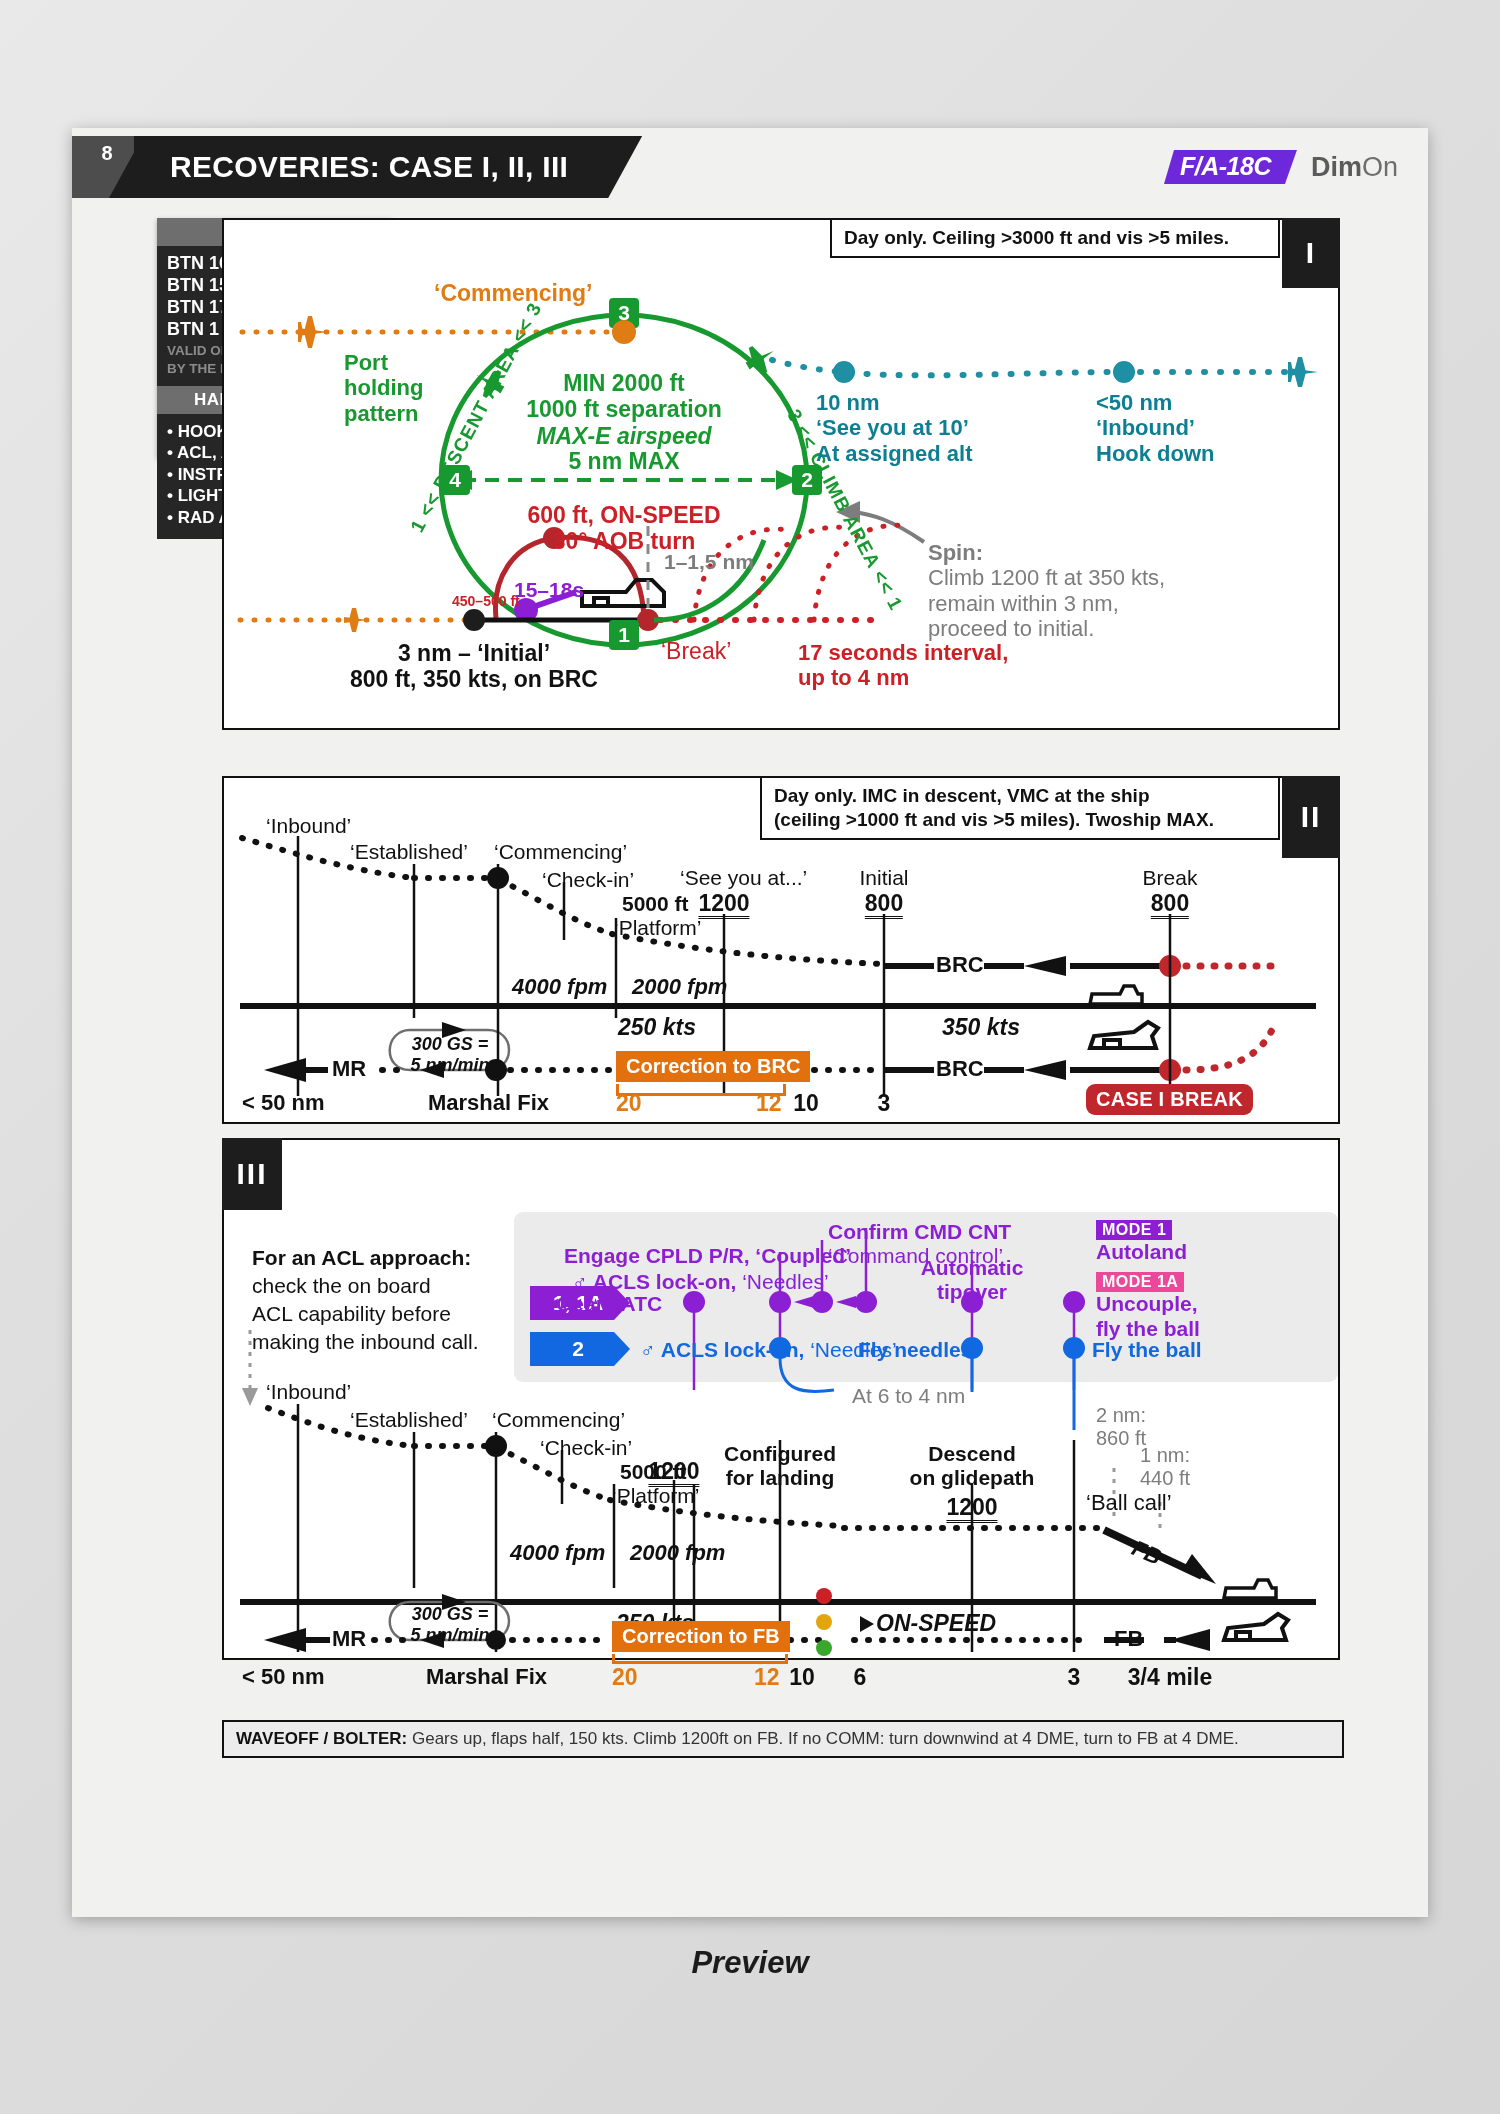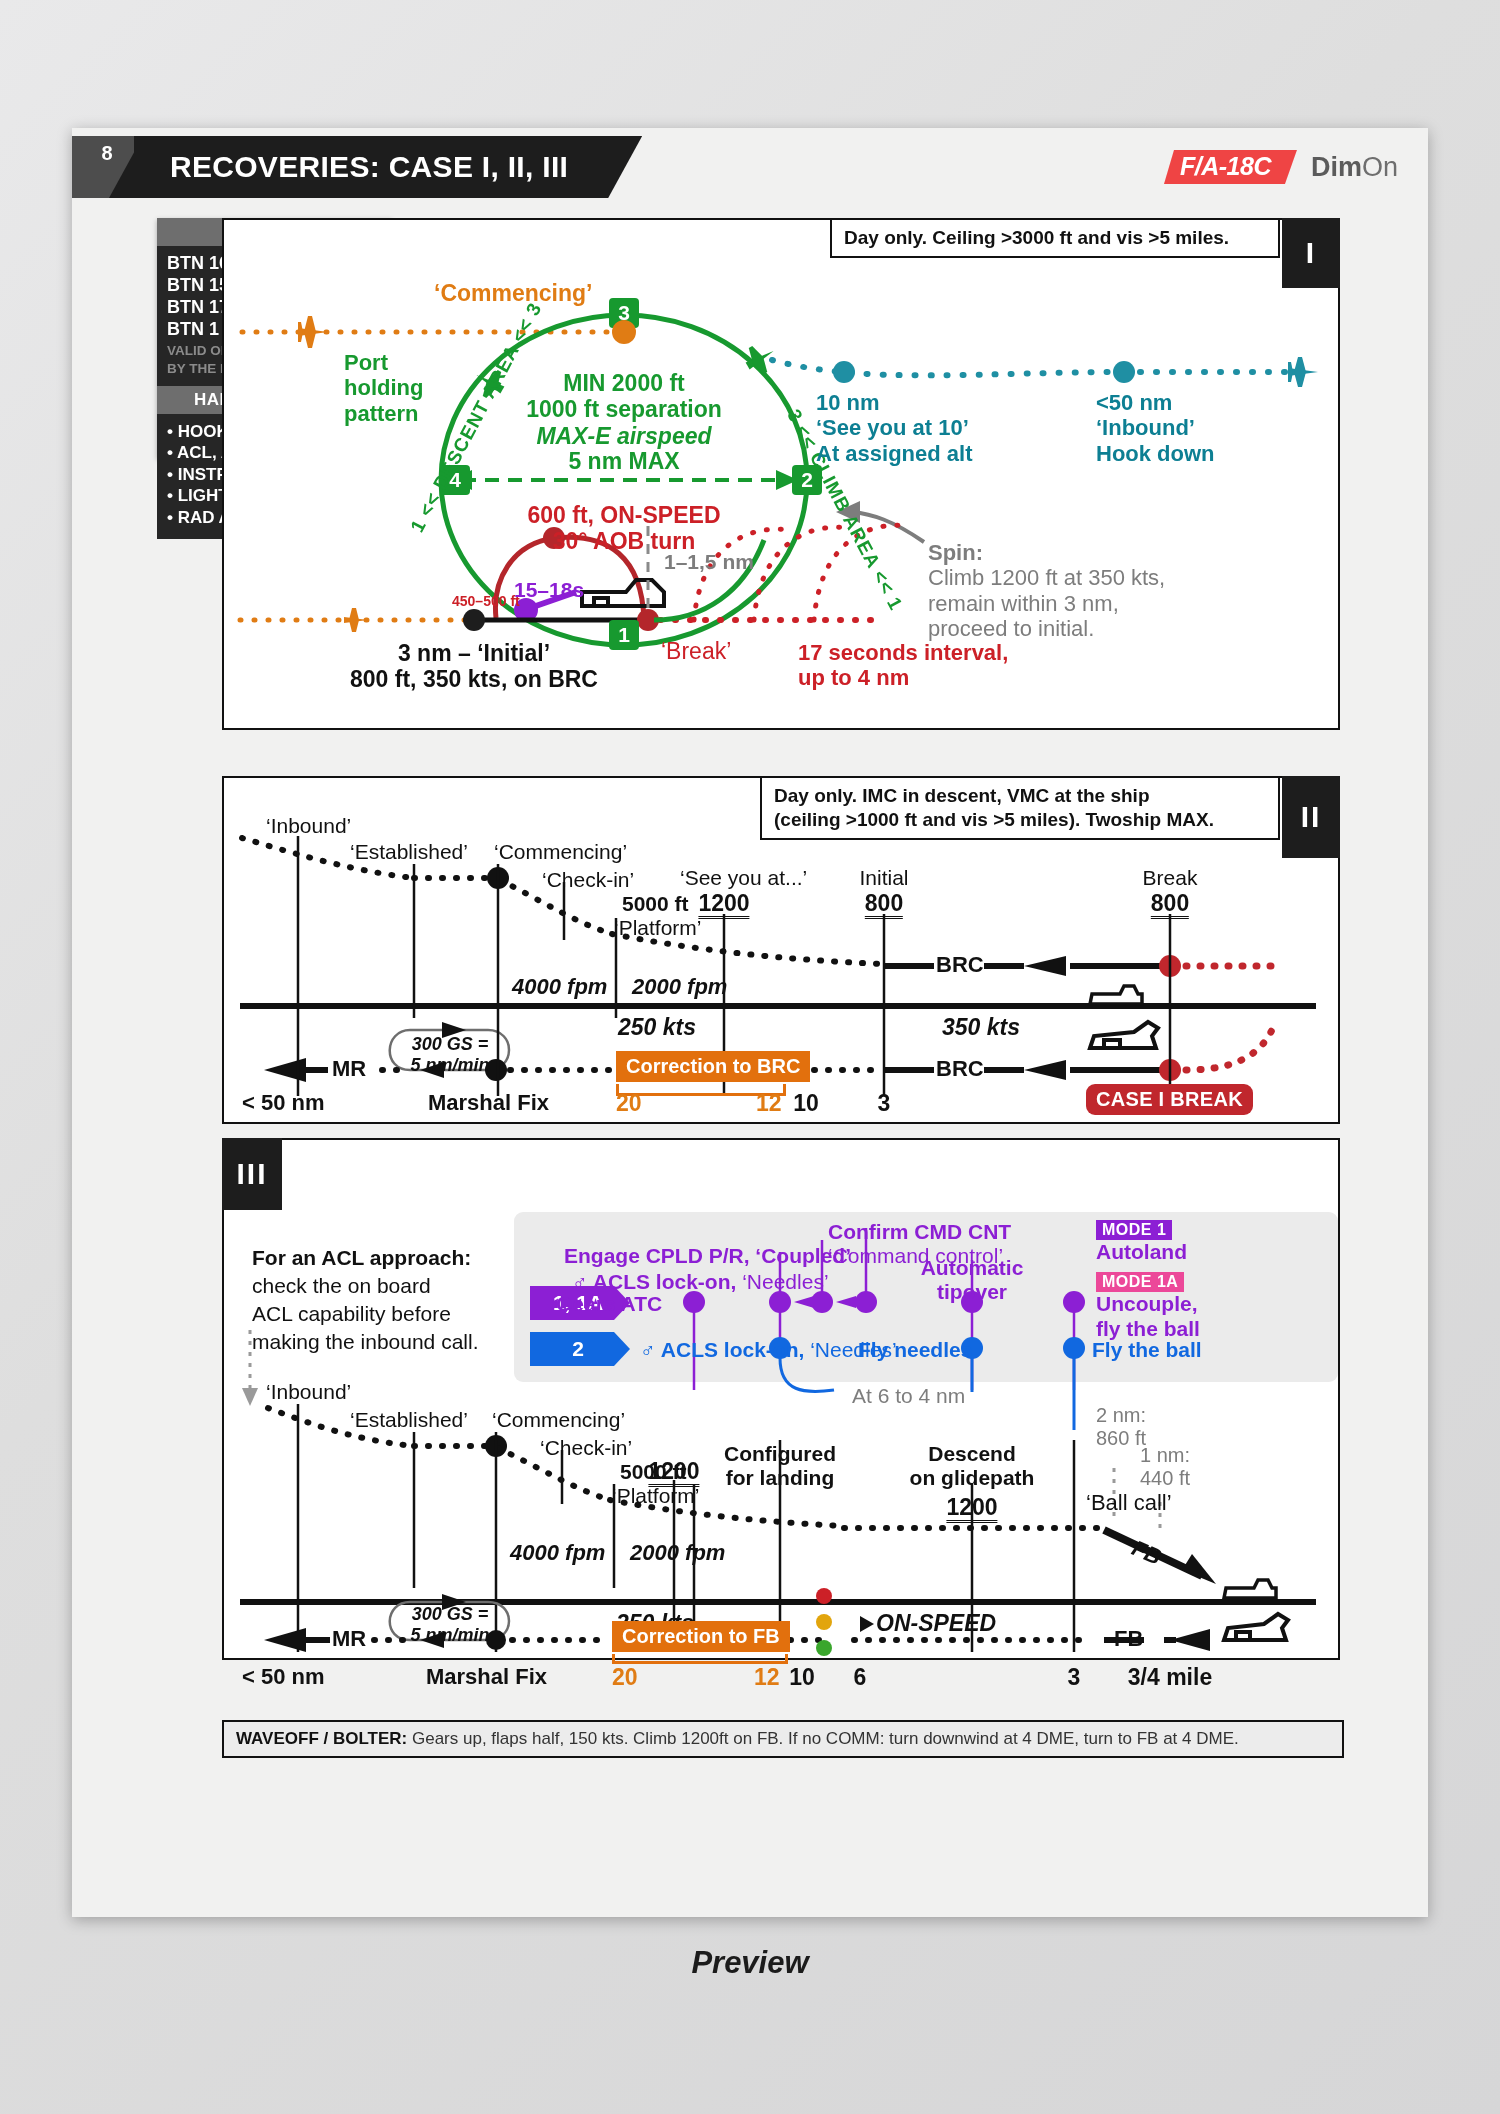--- a/index.html
+++ b/index.html
@@ -23,21 +23,21 @@
   .hdr-title {
     position:absolute; left:62px; top:8px; height:62px; padding:0 74px 0 36px;
     background:#1d1d1d; color:#fff; font-size:30px; font-weight:bold;
     letter-spacing:.3px; display:flex; align-items:center;
     clip-path: polygon(0 0, 100% 0, calc(100% - 34px) 100%, 0 100%);
   }
   .hdr-num::after{ content:""; position:absolute; right:-1px; top:0; width:34px; height:62px;
      background:#1d1d1d; clip-path:polygon(100% 0,100% 100%,0 100%); }
   .brand { position:absolute; right:30px; top:22px; display:flex; align-items:center; gap:14px; }
   .ac-badge {
-    background:#ef4444; color:#fff; font-weight:bold; font-size:25px; font-style:italic;
+    background:#6d28d9; color:#fff; font-weight:bold; font-size:25px; font-style:italic;
     padding:2px 26px 3px 16px; letter-spacing:-.5px;
     clip-path: polygon(10px 0, 100% 0, calc(100% - 12px) 100%, 0 100%);
   }
   .brand-name { font-size:27px; color:#6e6e6e; }
   .brand-name b { color:#5b5b5b; }
 
   
   .box { position:absolute; border:2.5px solid #111; background:#fff; }
   .caseflag {
     position:absolute; background:#1d1d1d; color:#fff; font-weight:bold;

